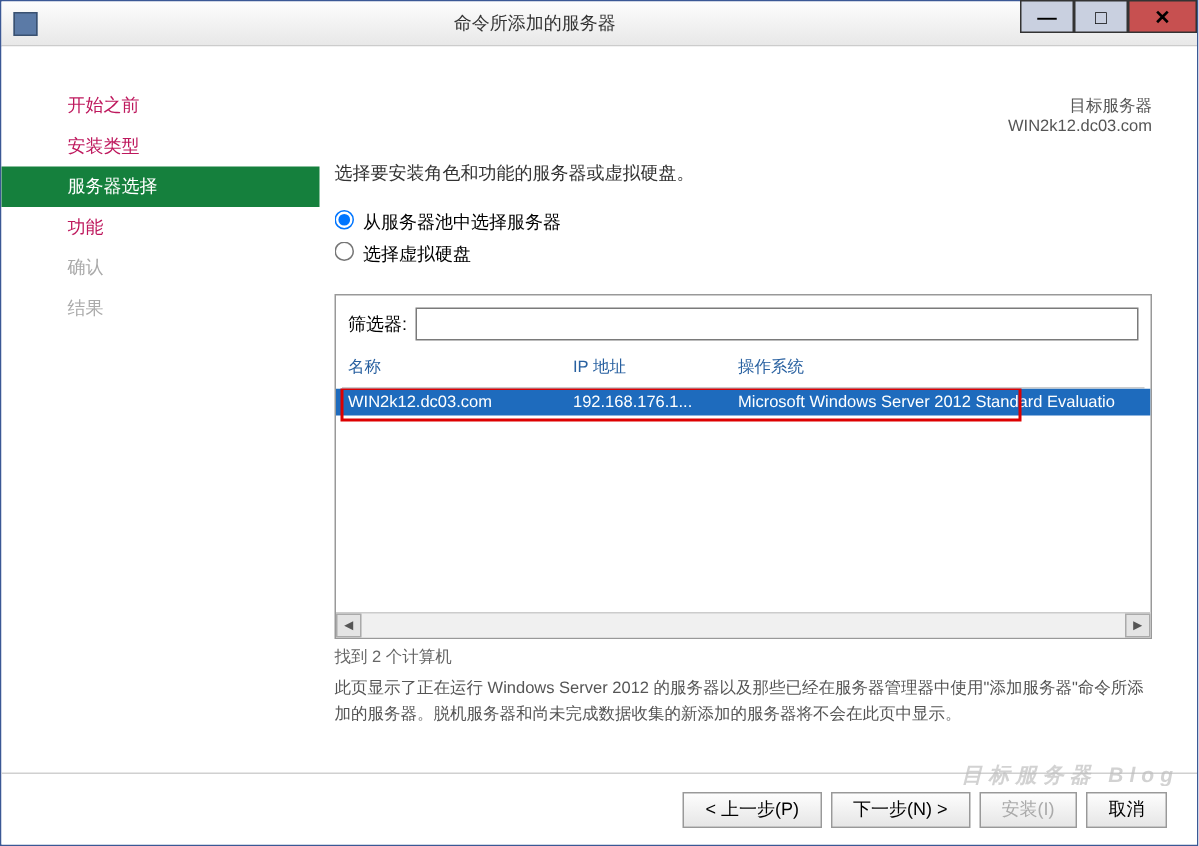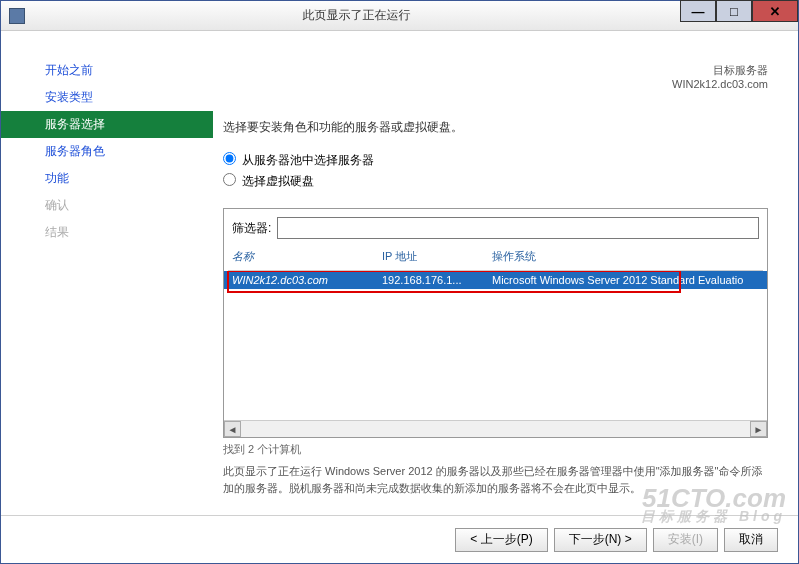--- a/index.html
+++ b/index.html
@@ -11,36 +11,36 @@
 .win-controls { display: flex; height: 100%; }
 .win-btn { width: 36px; height: 22px; border: 1px solid #333; margin-top:-1px; display: flex; align-items: center; justify-content: center; font-size: 13px; font-weight: bold; cursor: default; }
 .win-min { background: #c9d0e0; }
 .win-max { background: #c9d0e0; }
 .win-close { background: #c75050; color: #000; width: 46px; }
 .content { display: flex; height: calc(100% - 30px - 48px); background: #fff; padding-top: 6px; }
 .left-col { width: 212px; padding: 20px 0 0 0; }
 .page-title-area { padding: 0 0 24px 30px; }
 .page-title { font-size: 22px; font-weight: 300; color: #2f5b8f; }
 .nav { }
-.nav-item { padding: 5px 0 5px 44px; color: #1d4ed8; font-size: 12px; cursor: pointer; }
+.nav-item { padding: 5px 0 5px 44px; color: #be185d; font-size: 12px; cursor: pointer; }
 .nav-item.active { background: #15803d; color: #fff; }
 .nav-item.disabled { color: #aaa; }
 .right-col { flex: 1; padding: 22px 30px 0 10px; position: relative; }
 .dest-label { position: absolute; right: 30px; top: 26px; text-align: right; color: #555; font-size: 11px; }
 .dest-server { color: #555; }
-.instr { color: #333; margin-bottom: 16px; margin-top: 60px; }
+.instr { color: #333; margin-bottom: 16px; margin-top: 48px; }
 .radio-group { margin: 6px 0 18px 0; }
 .radio-row { margin: 4px 0; display: flex; align-items: flex-start; }
 .radio-row input { margin-right: 6px; }
 .pool-label { color: #333; margin-bottom: 2px; }
 .pool-box { border: 1px solid #999; background: #fff; height: 230px; display: flex; flex-direction: column; }
 .filter-row { padding: 8px; display: flex; align-items: center; gap: 6px; }
 .filter-input { flex: 1; height: 22px; border: 1px solid #7a7a7a; padding: 0 4px; font-size: 12px; }
 .headers { display: flex; padding: 2px 8px 6px 8px; color: #2860a0; font-size: 11px; }
-.col-name { width: 150px; font-style: italic; }
+.col-name { width: 150px; }
 .col-ip { width: 110px; }
 .col-os { flex: 1; }
 .hr-line { border-bottom: 1px solid #ccc; margin: 0 4px; }
 .table-body { flex: 1; overflow: hidden; position: relative; }
 .server-row { display: flex; padding: 3px 8px; background: #1e6bbd; color: #fff; font-size: 11px; white-space: nowrap; }
 .red-highlight { border: 2px solid #d00; position: absolute; left: 3px; top: -1px; width: 454px; height: 23px; pointer-events: none; }
 .scroll-bar-row { height: 17px; border-top: 1px solid #ccc; display: flex; background: #f0f0f0; }
 .sb-left, .sb-right { width: 17px; border: 1px solid #aaa; background: #e4e4e4; display:flex; align-items:center; justify-content:center; font-size:10px; color:#555; }
 .sb-track { flex: 1; }
 .found-text { color: #666; font-size: 11px; margin: 4px 0 6px 0; }
@@ -50,35 +50,34 @@
 .footer button:disabled { color: #aaa; cursor: default; }
 .watermark { position: absolute; right: 12px; bottom: 40px; color: #bbb; font-size: 26px; font-weight: bold; font-style: italic; pointer-events: none; opacity: 0.65; line-height: 0.9; text-align: right; }
 .watermark .sub { font-size: 14px; letter-spacing: 4px; display:block; }
 </style>
 </head>
 <body>
 
 <div class="window">
   <div class="titlebar">
     <div class="app-icon"></div>
-    <div class="title">此页显示了正在运行</div>
+    <div class="title">命令所添加的服务器</div>
     <div class="win-controls">
       <div class="win-btn win-min">—</div>
       <div class="win-btn win-max">□</div>
       <div class="win-btn win-close">✕</div>
     </div>
   </div>
 
   <div class="content">
     <div class="left-col">
       <div class="nav">
         <div class="nav-item">开始之前</div>
         <div class="nav-item">安装类型</div>
         <div class="nav-item active">服务器选择</div>
-        <div class="nav-item">服务器角色</div>
         <div class="nav-item">功能</div>
         <div class="nav-item disabled">确认</div>
         <div class="nav-item disabled">结果</div>
       </div>
     </div>
 
     <div class="right-col">
       <div class="dest-label">
         <div>目标服务器</div>
         <div class="dest-server">WIN2k12.dc03.com</div>
@@ -128,16 +127,15 @@
   </div>
 
   <div class="footer">
     <button>&lt; 上一步(P)</button>
     <button>下一步(N) &gt;</button>
     <button disabled="">安装(I)</button>
     <button>取消</button>
   </div>
 
   <div class="watermark">
-    <span>51CTO.com</span>
     <span class="sub">目标服务器  Blog</span>
   </div>
 </div>
 
 </body></html>

